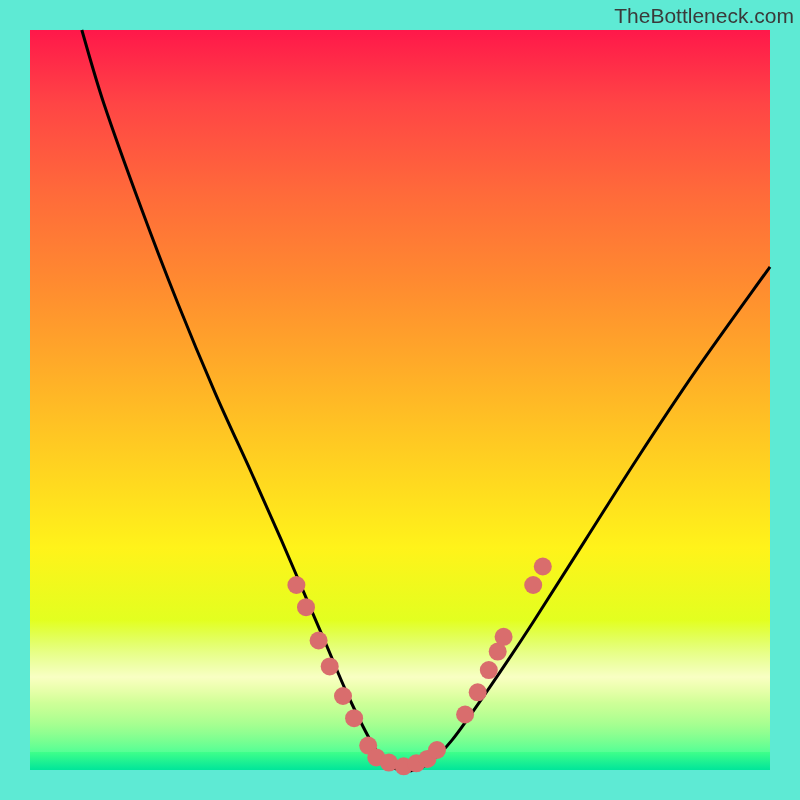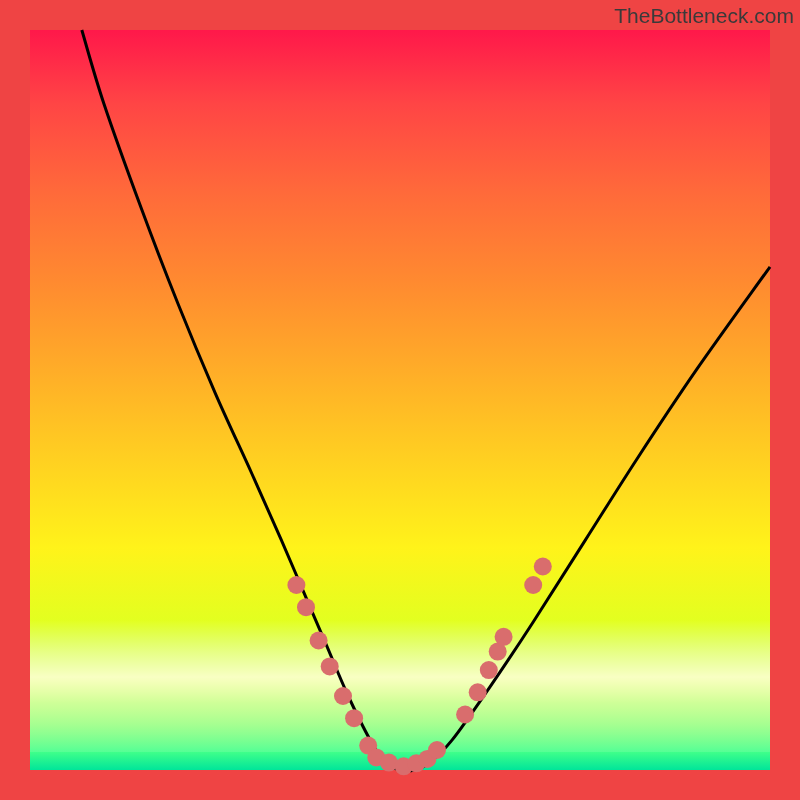--- a/index.html
+++ b/index.html
@@ -1,21 +1,21 @@
 <!DOCTYPE html>
 <html><head>
 <meta charset="utf-8">
 <style>
   * { margin: 0; padding: 0; box-sizing: border-box; }
   html, body { width: 800px; height: 800px; overflow: hidden; background: #000; }
   .canvas {
     position: relative;
     width: 800px;
     height: 800px;
-    background: #ef4444;
+    background: #5eead4;
   }
   .plot-area {
     position: absolute;
     left: 30px;
     top: 30px;
     width: 740px;
     height: 740px;
     background: linear-gradient(to bottom,
       #ff184a 0%,
       #ff4545 10%,

